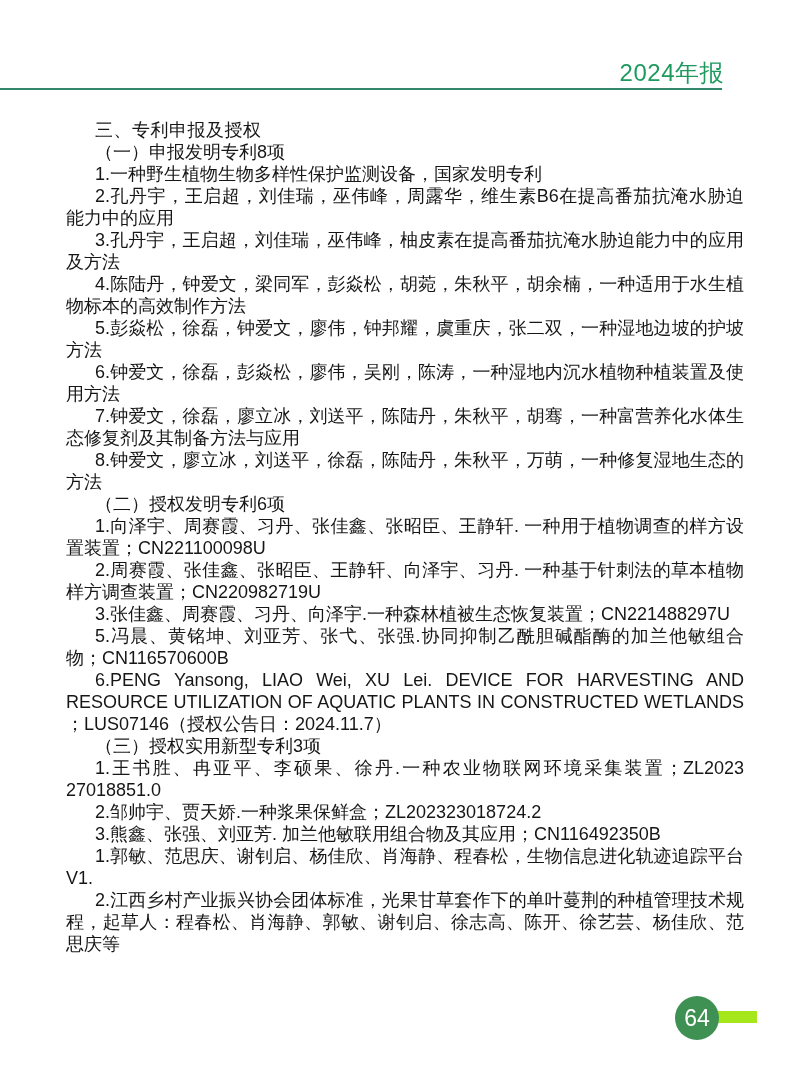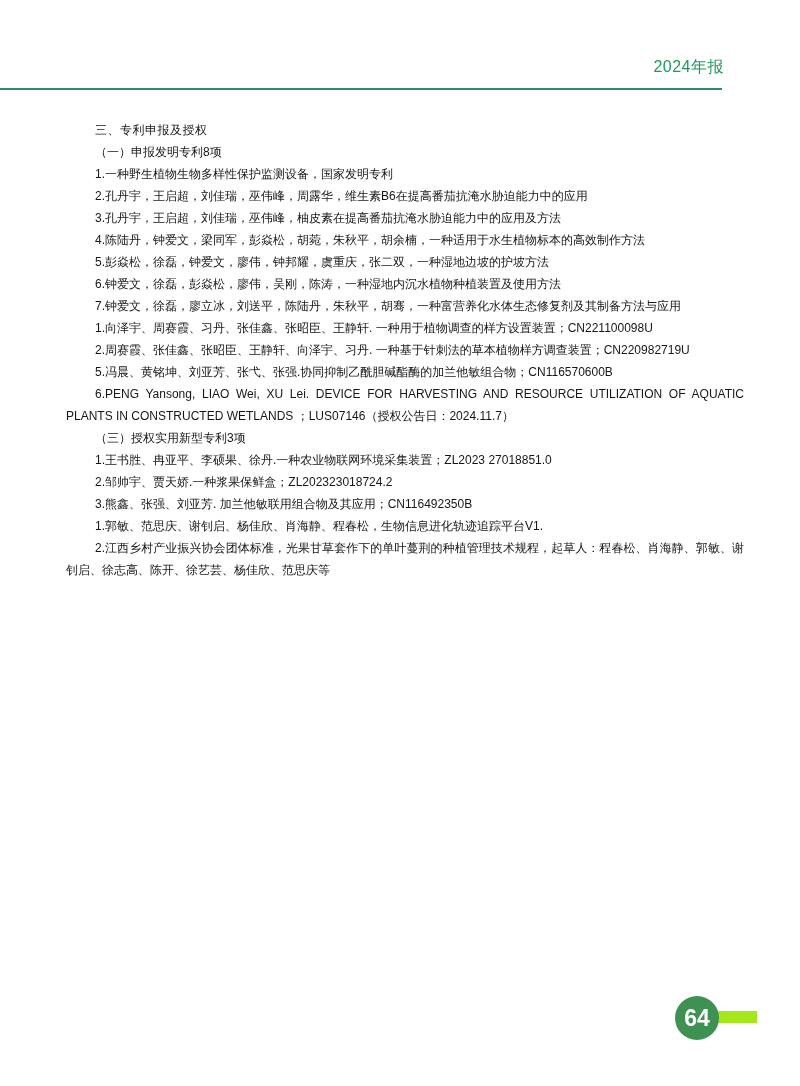--- a/index.html
+++ b/index.html
@@ -17,40 +17,40 @@
   body {
     width: 800px; height: 1086px;
     position: relative;
     overflow: hidden;
     font-family: "Liberation Sans", sans-serif;
   }
   .year-label {
     position: absolute;
     top: 57px;
     right: 76px;
-    font-size: 16px;
+    font-size: 24px;
     letter-spacing: 0.5px;
     color: var(--header-green);
     white-space: nowrap;
   }
   .header-rule {
     position: absolute;
     top: 88px;
     left: 0;
     width: 722px;
     height: 2px;
     background: var(--rule-green);
   }
   .doc {
     position: absolute;
     left: 66px;
     top: 119px;
     width: 678px;
     color: var(--body-text);
-    font-size: 12px;
+    font-size: 18px;
     line-height: 22px;
     text-align: justify;
     text-justify: inter-ideograph;
     font-weight: 500;
   }
   .para {
     margin: 0;
     padding: 0;
     text-indent: 29px;
     word-break: break-word;
@@ -61,21 +61,21 @@
   .page-badge {
     position: absolute;
     left: 675px;
     top: 996px;
     width: 44px;
     height: 44px;
     border-radius: 50%;
     background: var(--badge-green);
     color: #ffffff;
     font-size: 23px;
-    font-weight: bold;
+    font-weight: normal;
     display: flex;
     align-items: center;
     justify-content: center;
     z-index: 2;
   }
   .lime-bar {
     position: absolute;
     left: 698px;
     top: 1011px;
     width: 59px;
@@ -95,22 +95,25 @@
   <p class="para doc-title">三、专利申报及授权</p>
   <div>
       <p class="para">（一）申报发明专利8项</p>
       <p class="para">1.一种野生植物生物多样性保护监测设备，国家发明专利</p>
       <p class="para">2.孔丹宇，王启超，刘佳瑞，巫伟峰，周露华，维生素B6在提高番茄抗淹水胁迫能力中的应用</p>
       <p class="para">3.孔丹宇，王启超，刘佳瑞，巫伟峰，柚皮素在提高番茄抗淹水胁迫能力中的应用及方法</p>
       <p class="para">4.陈陆丹，钟爱文，梁同军，彭焱松，胡菀，朱秋平，胡余楠，一种适用于水生植物标本的高效制作方法</p>
       <p class="para">5.彭焱松，徐磊，钟爱文，廖伟，钟邦耀，虞重庆，张二双，一种湿地边坡的护坡方法</p>
       <p class="para">6.钟爱文，徐磊，彭焱松，廖伟，吴刚，陈涛，一种湿地内沉水植物种植装置及使用方法</p>
       <p class="para">7.钟爱文，徐磊，廖立冰，刘送平，陈陆丹，朱秋平，胡骞，一种富营养化水体生态修复剂及其制备方法与应用</p>
+      <p class="para">8.钟爱文，廖立冰，刘送平，徐磊，陈陆丹，朱秋平，万萌，一种修复湿地生态的方法</p>
+      <p class="para">（二）授权发明专利6项</p>
       <p class="para">1.向泽宇、周赛霞、习丹、张佳鑫、张昭臣、王静轩. 一种用于植物调查的样方设置装置；CN221100098U</p>
       <p class="para">2.周赛霞、张佳鑫、张昭臣、王静轩、向泽宇、习丹. 一种基于针刺法的草本植物样方调查装置；CN220982719U</p>
+      <p class="para">3.张佳鑫、周赛霞、习丹、向泽宇.一种森林植被生态恢复装置；CN221488297U</p>
       <p class="para">5.冯晨、黄铭坤、刘亚芳、张弋、张强.协同抑制乙酰胆碱酯酶的加兰他敏组合物；CN116570600B</p>
       <p class="para">6.PENG Yansong, LIAO Wei, XU Lei. DEVICE FOR HARVESTING AND RESOURCE UTILIZATION OF AQUATIC PLANTS IN CONSTRUCTED WETLANDS ；LUS07146（授权公告日：2024.11.7）</p>
       <p class="para">（三）授权实用新型专利3项</p>
       <p class="para">1.王书胜、冉亚平、李硕果、徐丹.一种农业物联网环境采集装置；ZL2023 27018851.0</p>
       <p class="para">2.邹帅宇、贾天娇.一种浆果保鲜盒；ZL202323018724.2</p>
       <p class="para">3.熊鑫、张强、刘亚芳. 加兰他敏联用组合物及其应用；CN116492350B</p>
       <p class="para">1.郭敏、范思庆、谢钊启、杨佳欣、肖海静、程春松，生物信息进化轨迹追踪平台V1.</p>
       <p class="para">2.江西乡村产业振兴协会团体标准，光果甘草套作下的单叶蔓荆的种植管理技术规程，起草人：程春松、肖海静、郭敏、谢钊启、徐志高、陈开、徐艺芸、杨佳欣、范思庆等</p>
     </div>
 </div>

